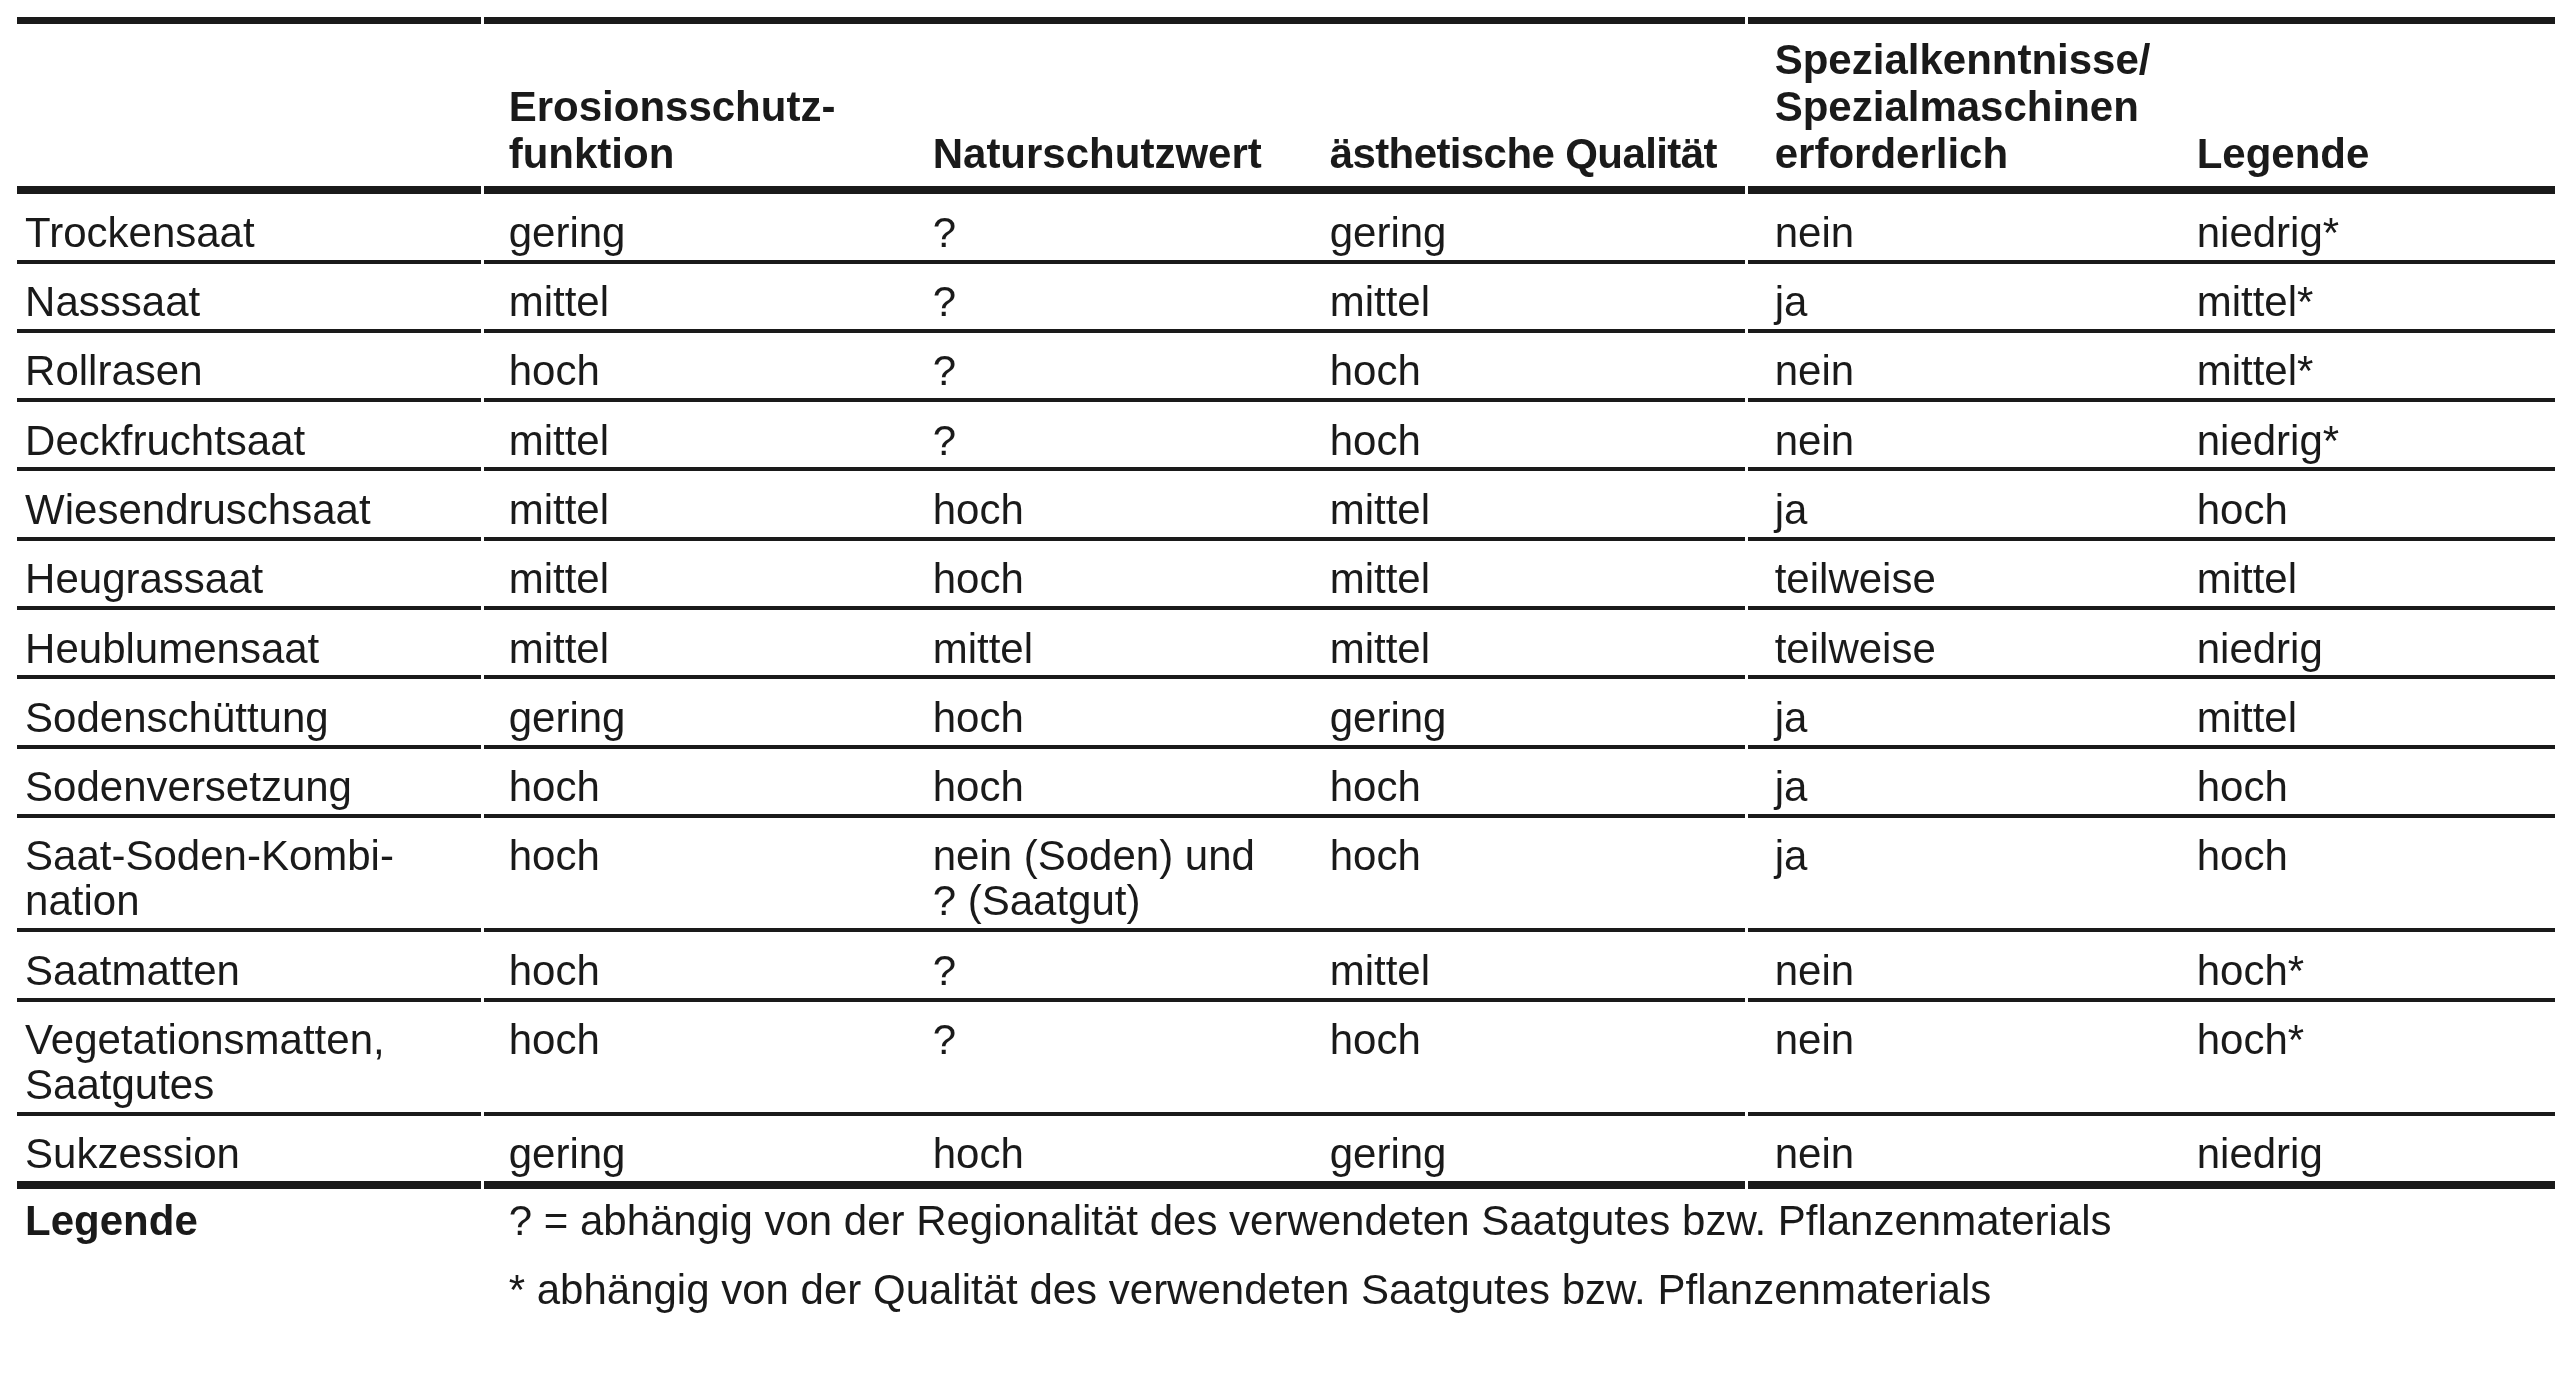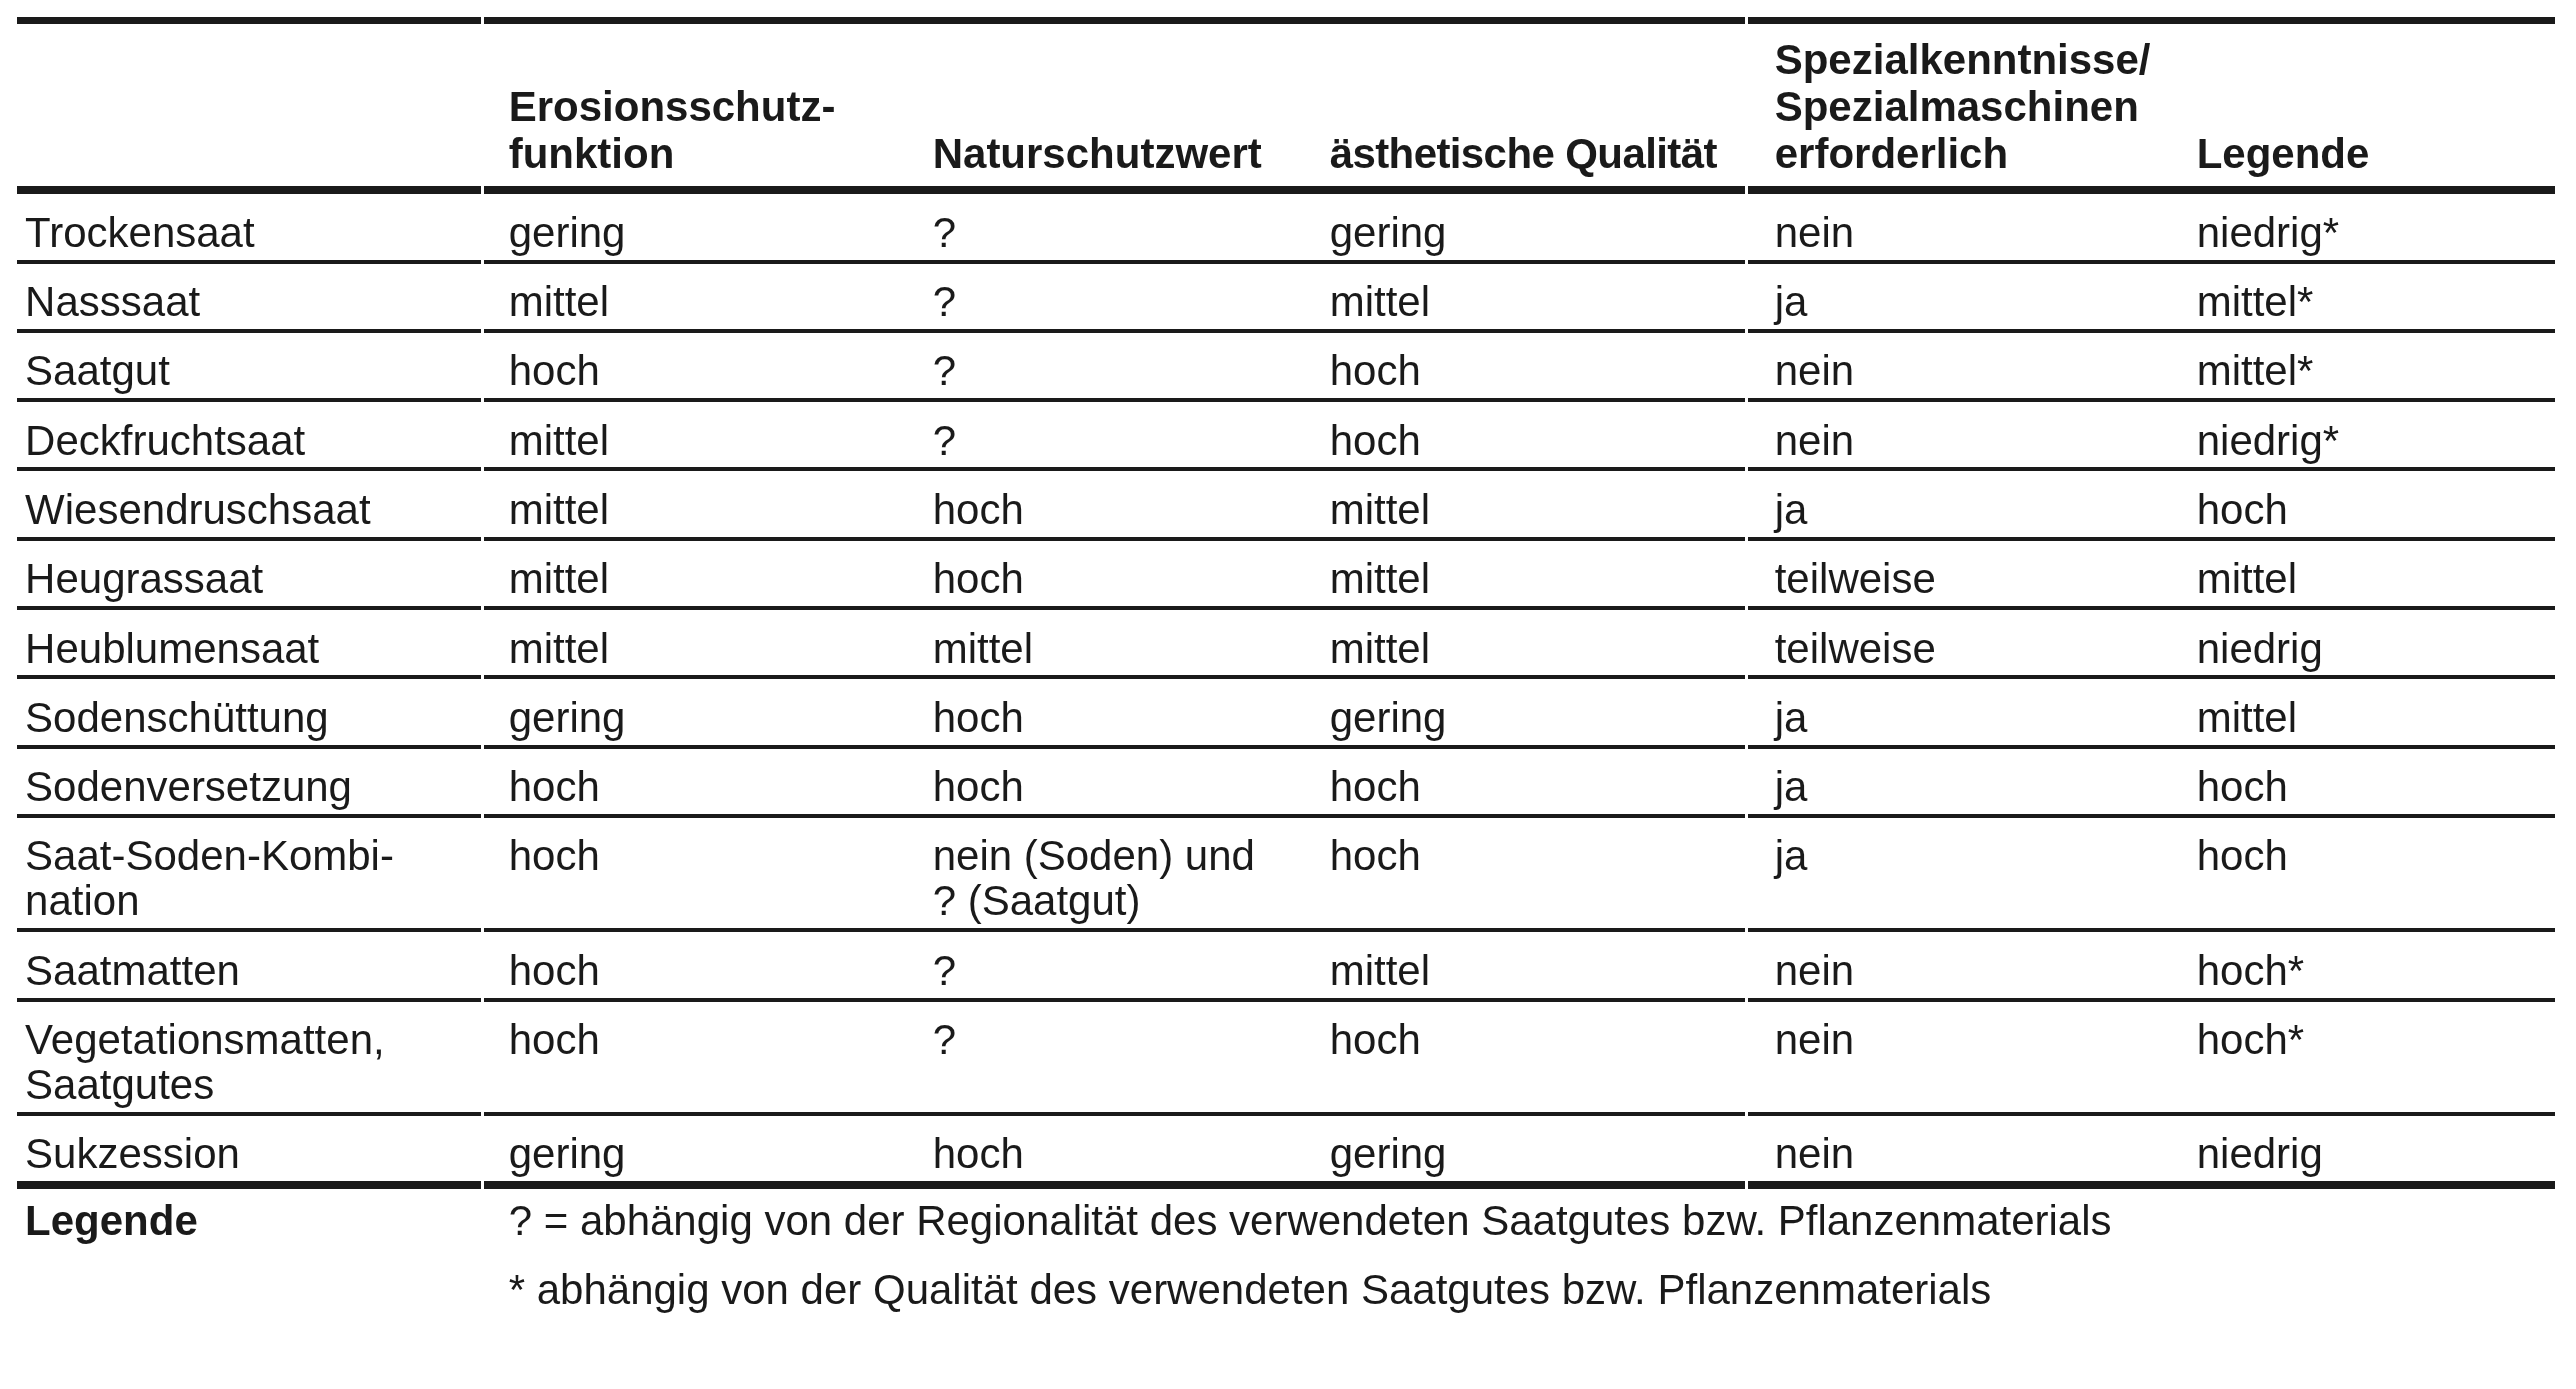--- a/index.html
+++ b/index.html
@@ -111,21 +111,21 @@
           </tr>
           <tr>
             <th>Nasssaat</th>
             <td>mittel</td>
             <td>?</td>
             <td>mittel</td>
             <td>ja</td>
             <td>mittel*</td>
           </tr>
           <tr>
-            <th>Saatgut</th>
+            <th>Rollrasen</th>
             <td>hoch</td>
             <td>?</td>
             <td>hoch</td>
             <td>nein</td>
             <td>mittel*</td>
           </tr>
           <tr>
             <th>Deckfruchtsaat</th>
             <td>mittel</td>
             <td>?</td>

